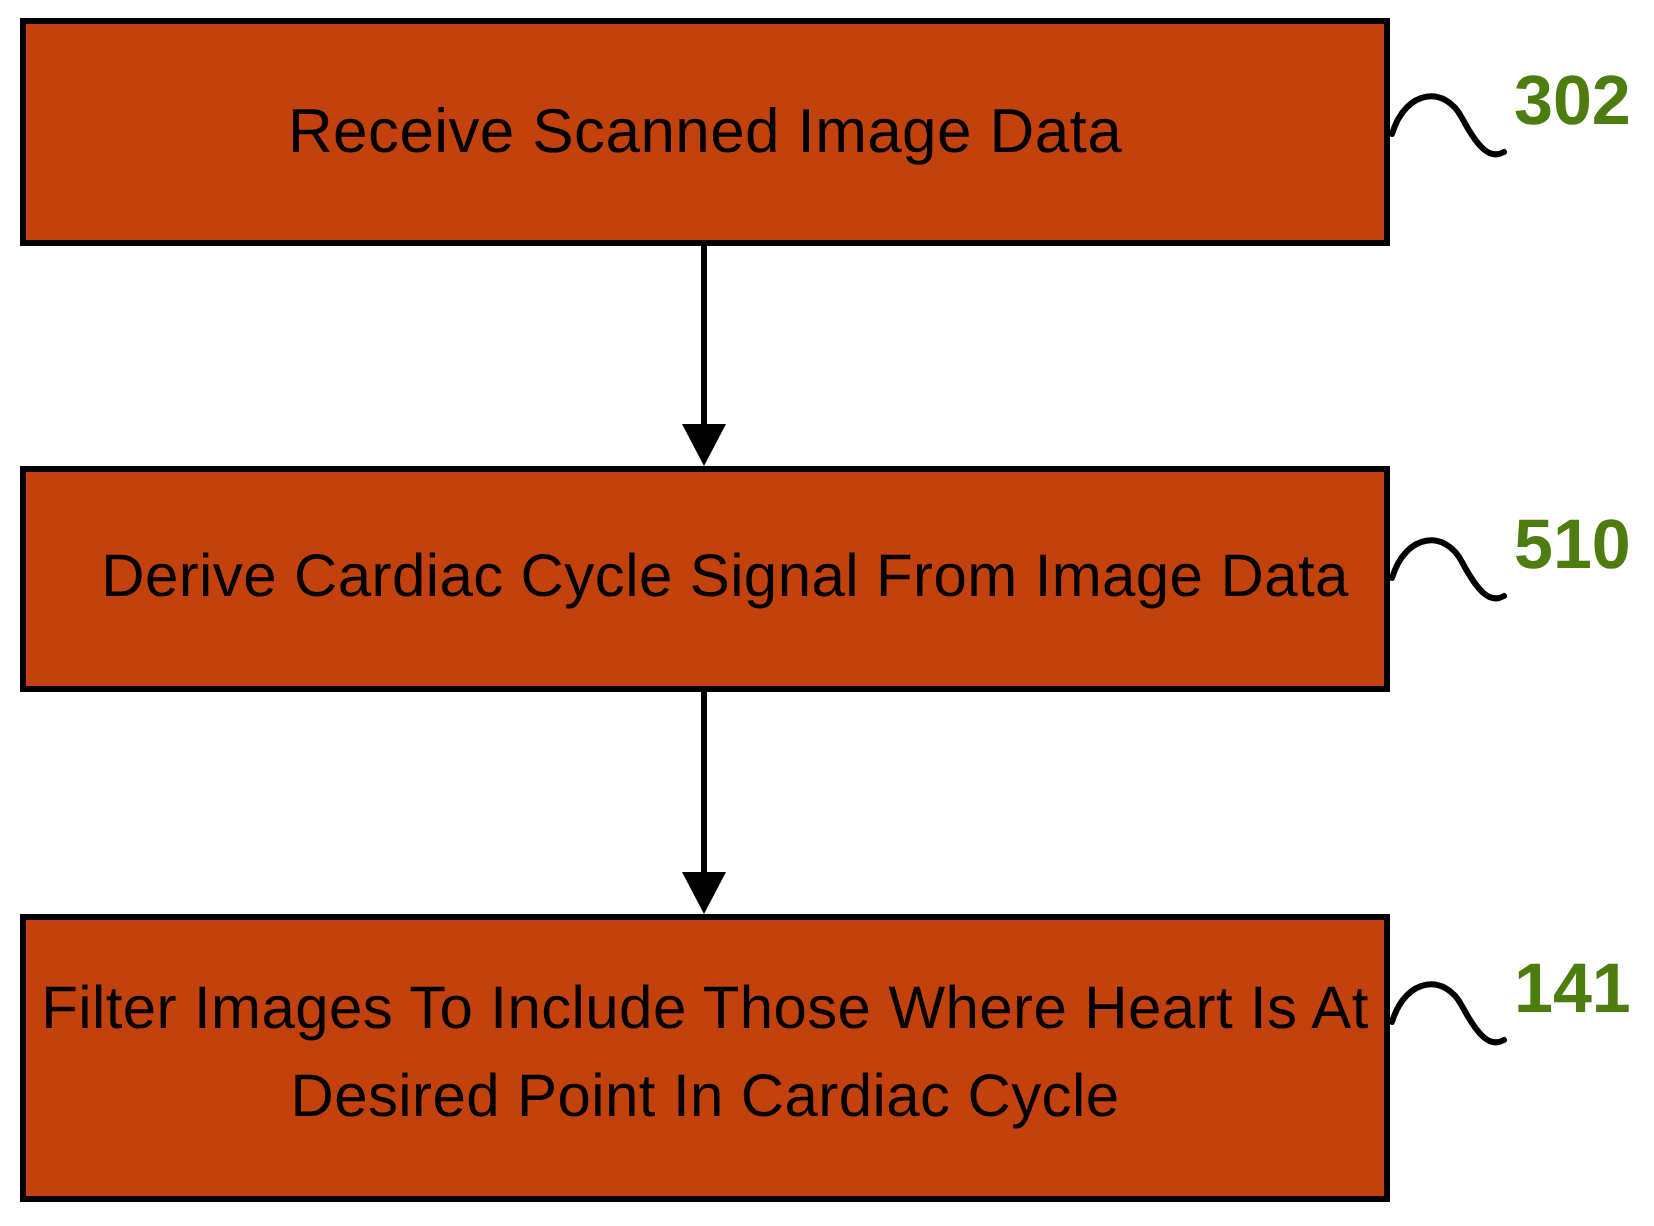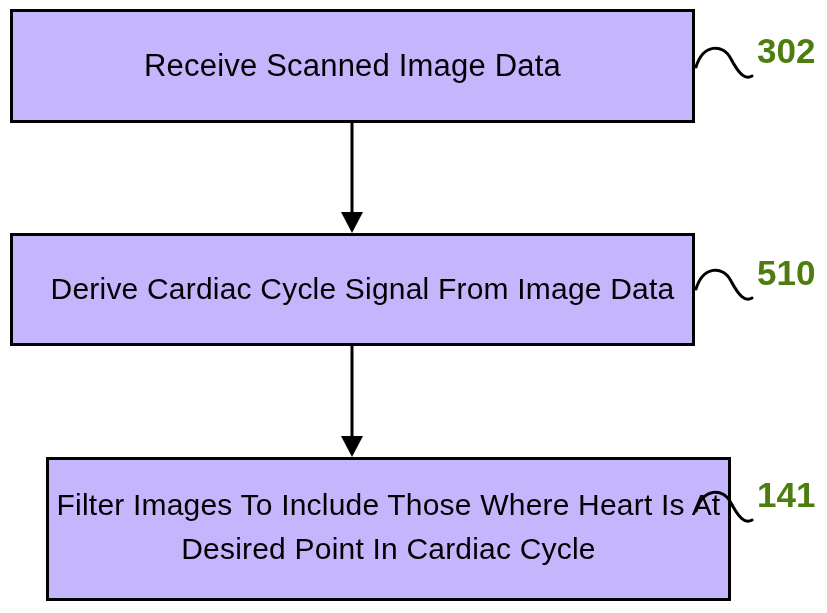--- a/index.html
+++ b/index.html
@@ -22,21 +22,21 @@
     top: 0;
     width: 827px;
     height: 613px;
   }
 
   
   .proc-box {
     position: absolute;
     box-sizing: border-box;
     border: 3px solid #000000;
-    background: #c4b5fd;
+    background: #c2410c;
     display: flex;
     align-items: center;
     justify-content: center;
   }
 
   .proc-label {
     text-align: center;
     color: #000000;
     font-family: "Liberation Sans", sans-serif;
     font-weight: 400;
@@ -66,21 +66,20 @@
     font-size: 30px;
     line-height: 43px;
     padding-bottom: 2px;
   }
 
   #box-306 {
     left: 10px;
     top: 457px;
     width: 685px;
     height: 144px;
-    margin-left: 36px;
   }
   #box-306 .proc-label {
     font-size: 30px;
     line-height: 44px;
     padding-bottom: 4px;
   }
 
   
   .connector-layer {
     position: absolute;

